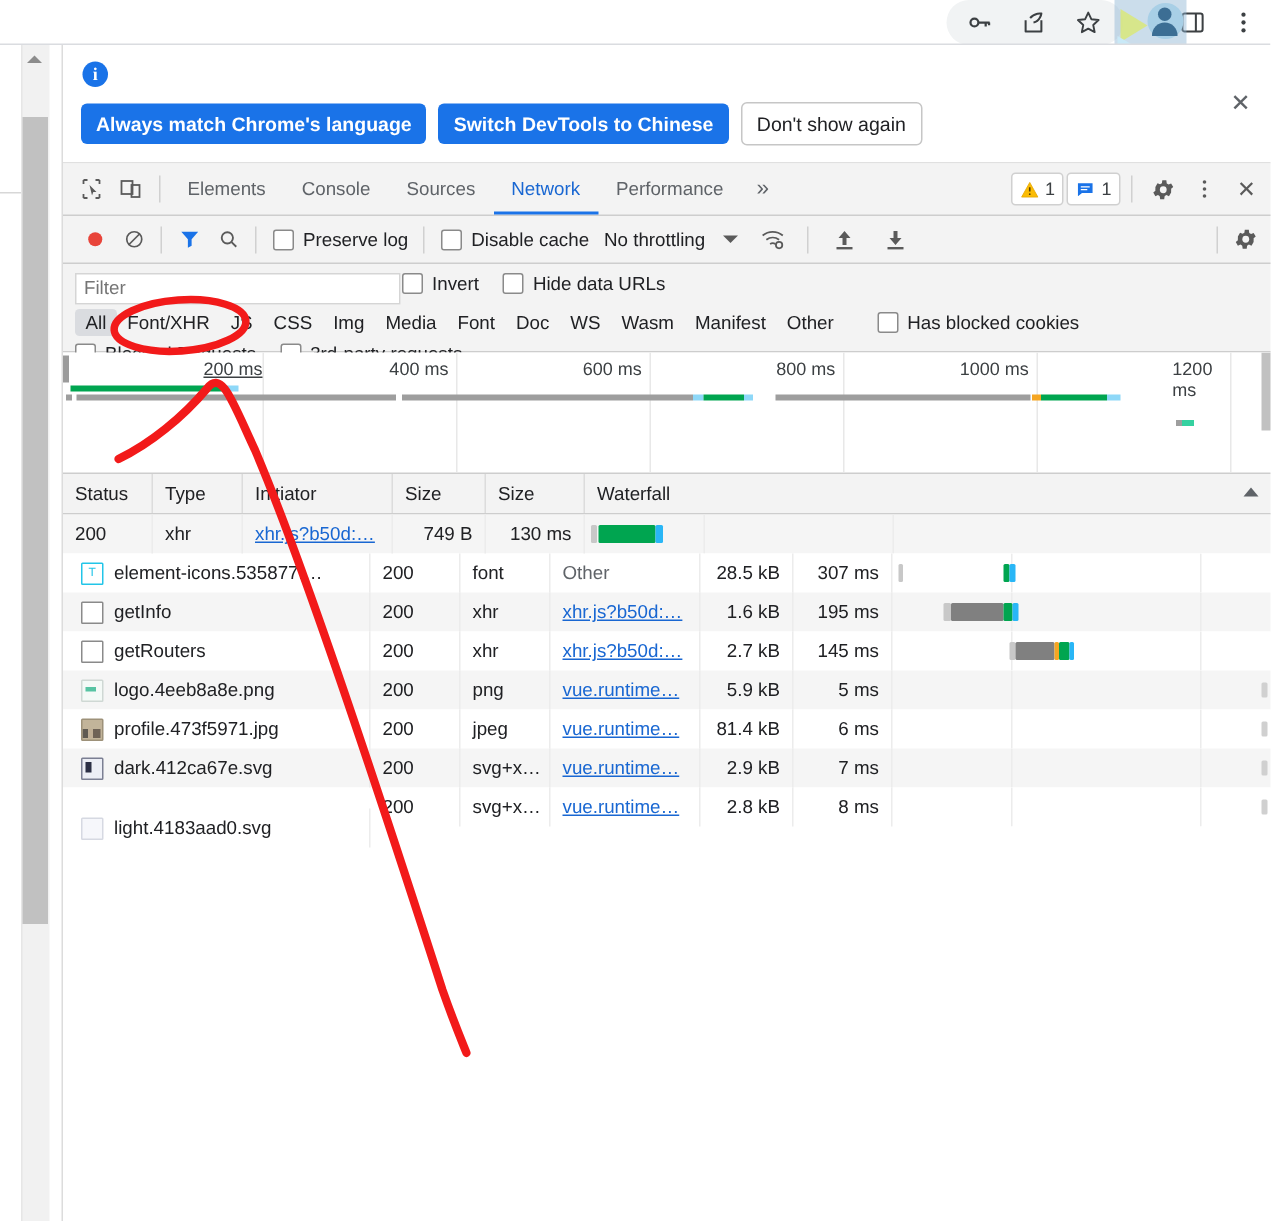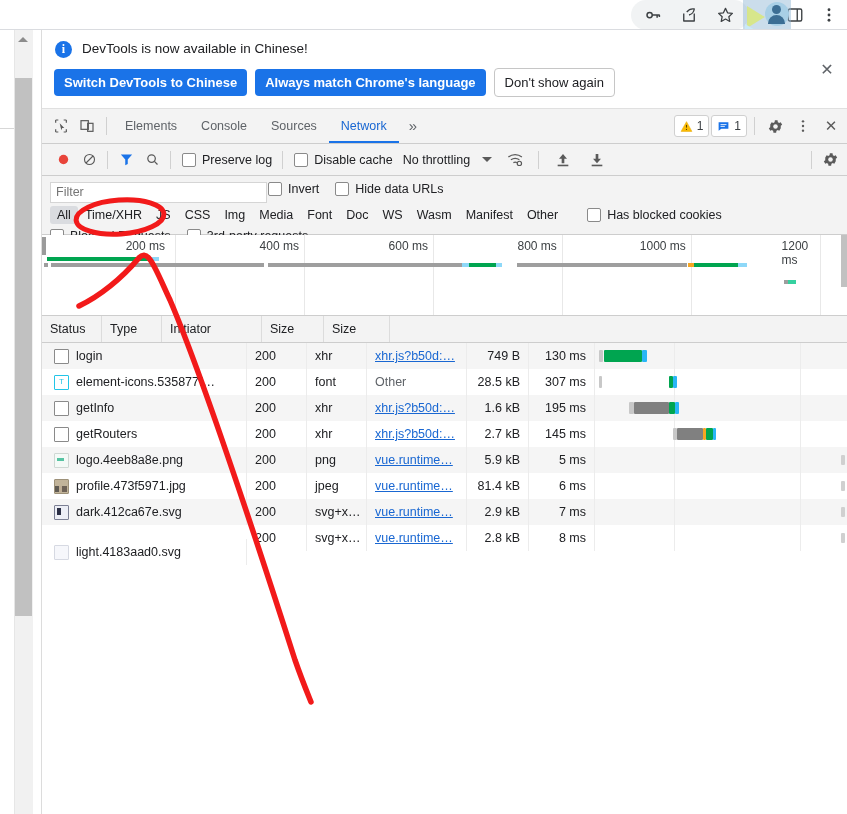--- a/index.html
+++ b/index.html
@@ -180,24 +180,23 @@
 <div id="left-scrollbar"></div>
 <div id="left-scroll-up">
     <span class="tri"></span>
   </div>
 <div id="left-scroll-thumb"></div>
 
 <div id="devtools">
 
   <div id="infobar">
     <div id="infobar-icon">i</div>
-    <div id="infobar-text">DevTools is now available in Chinese!</div>
     <div id="infobar-buttons">
+      <button class="btn-primary">Always match Chrome's language</button>
       <button class="btn-primary">Switch DevTools to Chinese</button>
-      <button class="btn-primary">Always match Chrome's language</button>
       <button class="btn-secondary">Don't show again</button>
     </div>
     <div id="infobar-close">✕</div>
   </div>
 
   <div id="tabbar">
     <span class="tb-icon" style="margin-left:6px">
       <svg width="16" height="16" viewBox="0 0 24 24">
           <path d="M4 3h4M4 3v4M20 3h-4M20 3v4M4 21h4M4 21v-4M20 21h-4M20 21v-4" stroke="#5a5a5a" stroke-width="1.8" fill="none"></path>
           <path d="M10 8l7 7h-3.2l-1.3 3.4z" fill="#5a5a5a"></path>
@@ -207,20 +206,21 @@
       <svg width="16" height="16" viewBox="0 0 24 24" fill="none" stroke="#5a5a5a" stroke-width="1.8">
           <rect x="3" y="4" width="11" height="13"></rect>
           <rect x="13" y="8" width="8" height="12"></rect>
         </svg>
     </span>
     <span id="tb-sep"></span>
     <div class="tab">Elements</div>
     <div class="tab">Console</div>
     <div class="tab">Sources</div>
     <div class="tab selected">Network</div>
+    <div class="tab">Performance</div>
     <div class="tab" style="font-size:15px;padding:0 10px;">»</div>
     <div id="tabbar-right">
       <span class="badge">
         <svg width="13" height="13" viewBox="0 0 24 24">
             <path d="M12 3l10 18H2z" fill="#fbbc04" stroke="#e5a600" stroke-width="1"></path>
             <path d="M12 9v5" stroke="#5a4100" stroke-width="2"></path>
             <circle cx="12" cy="17.4" r="1.1" fill="#5a4100"></circle>
           </svg>
         <span>1</span>
       </span>
@@ -324,21 +324,21 @@
         <span class="cb"></span>
         <span class="chk-label">Invert</span>
       </span>
       <span class="chk-wrap" style="margin-left:16px">
         <span class="cb"></span>
         <span class="chk-label">Hide data URLs</span>
       </span>
     </div>
     <div id="typerow">
       <span class="type-chip active">All</span>
-      <span class="type-chip">Time/XHR</span>
+      <span class="type-chip">Font/XHR</span>
       <span class="type-chip">JS</span>
       <span class="type-chip">CSS</span>
       <span class="type-chip">Img</span>
       <span class="type-chip">Media</span>
       <span class="type-chip">Font</span>
       <span class="type-chip">Doc</span>
       <span class="type-chip">WS</span>
       <span class="type-chip">Wasm</span>
       <span class="type-chip">Manifest</span>
       <span class="type-chip">Other</span>
@@ -356,21 +356,21 @@
         <span class="cb"></span>
         <span class="chk-label">3rd-party requests</span>
       </span>
     </div>
   </div>
 
   <div id="overview">
     <div id="ov-leftbar"></div>
     <div id="ov-ticks">
         <div class="ov-grid" style="left: 132.99px;"></div>
-        <div class="ov-tick" style="left: 123px;">200 ms</div>
+        <div class="ov-tick" style="left: 133px; text-decoration: underline;">200 ms</div>
         <div class="ov-grid" style="left: 261.95px;"></div>
         <div class="ov-tick" style="left: 256.95px;">400 ms</div>
         <div class="ov-grid" style="left: 390.91px;"></div>
         <div class="ov-tick" style="left: 385.91px;">600 ms</div>
         <div class="ov-grid" style="left: 519.87px;"></div>
         <div class="ov-tick" style="left: 514.87px;">800 ms</div>
         <div class="ov-grid" style="left: 648.83px;"></div>
         <div class="ov-tick" style="left: 643.83px;">1000 ms</div>
         <div class="ov-grid" style="left: 777.79px;"></div>
         <div class="ov-tick" style="left: 772.79px;">1200 ms</div>
@@ -394,27 +394,24 @@
     <div id="ov-scroll"></div>
   </div>
 
   <div id="table-wrap" style="position:relative;height:536px;background:#fff;">
     <div id="thead">
         <div class="th" style="width: 60px;"><span>Status</span></div>
         <div class="th" style="width: 60px;"><span>Type</span></div>
         <div class="th" style="width: 100px;"><span>Initiator</span></div>
         <div class="th" style="width: 62px;"><span>Size</span></div>
         <div class="th" style="width: 66px;"><span>Size</span></div>
+        <div class="th" style="width: auto; flex: 1 1 0%;"><span>Waterfall</span><span id="sort-arrow"></span></div>
       </div>
     <div id="tbody">
         <div class="row odd">
-          <div class="td name" style="width: 205px;">
-            <span class="ficon doc"></span>
-            <span>login</span>
-          </div>
           <div class="td" style="width: 60px;">200</div>
           <div class="td" style="width: 60px;">xhr</div>
           <div class="td" style="width: 100px;"><span class="init-link">xhr.js?b50d:…</span></div>
           <div class="td num" style="width: 62px;">749 B</div>
           <div class="td num" style="width: 66px;">130 ms</div>
           <div class="td wf-cell">
             <div class="wf-grid" style="left: 79px;"></div>
             <div class="wf-grid" style="left: 205px;"></div>
             <div class="wf-bar" style="left: 4px; width: 4px; background: rgb(200, 200, 200);"></div>
             <div class="wf-bar" style="left: 9px; width: 38px; background: rgb(0, 165, 80);"></div>

